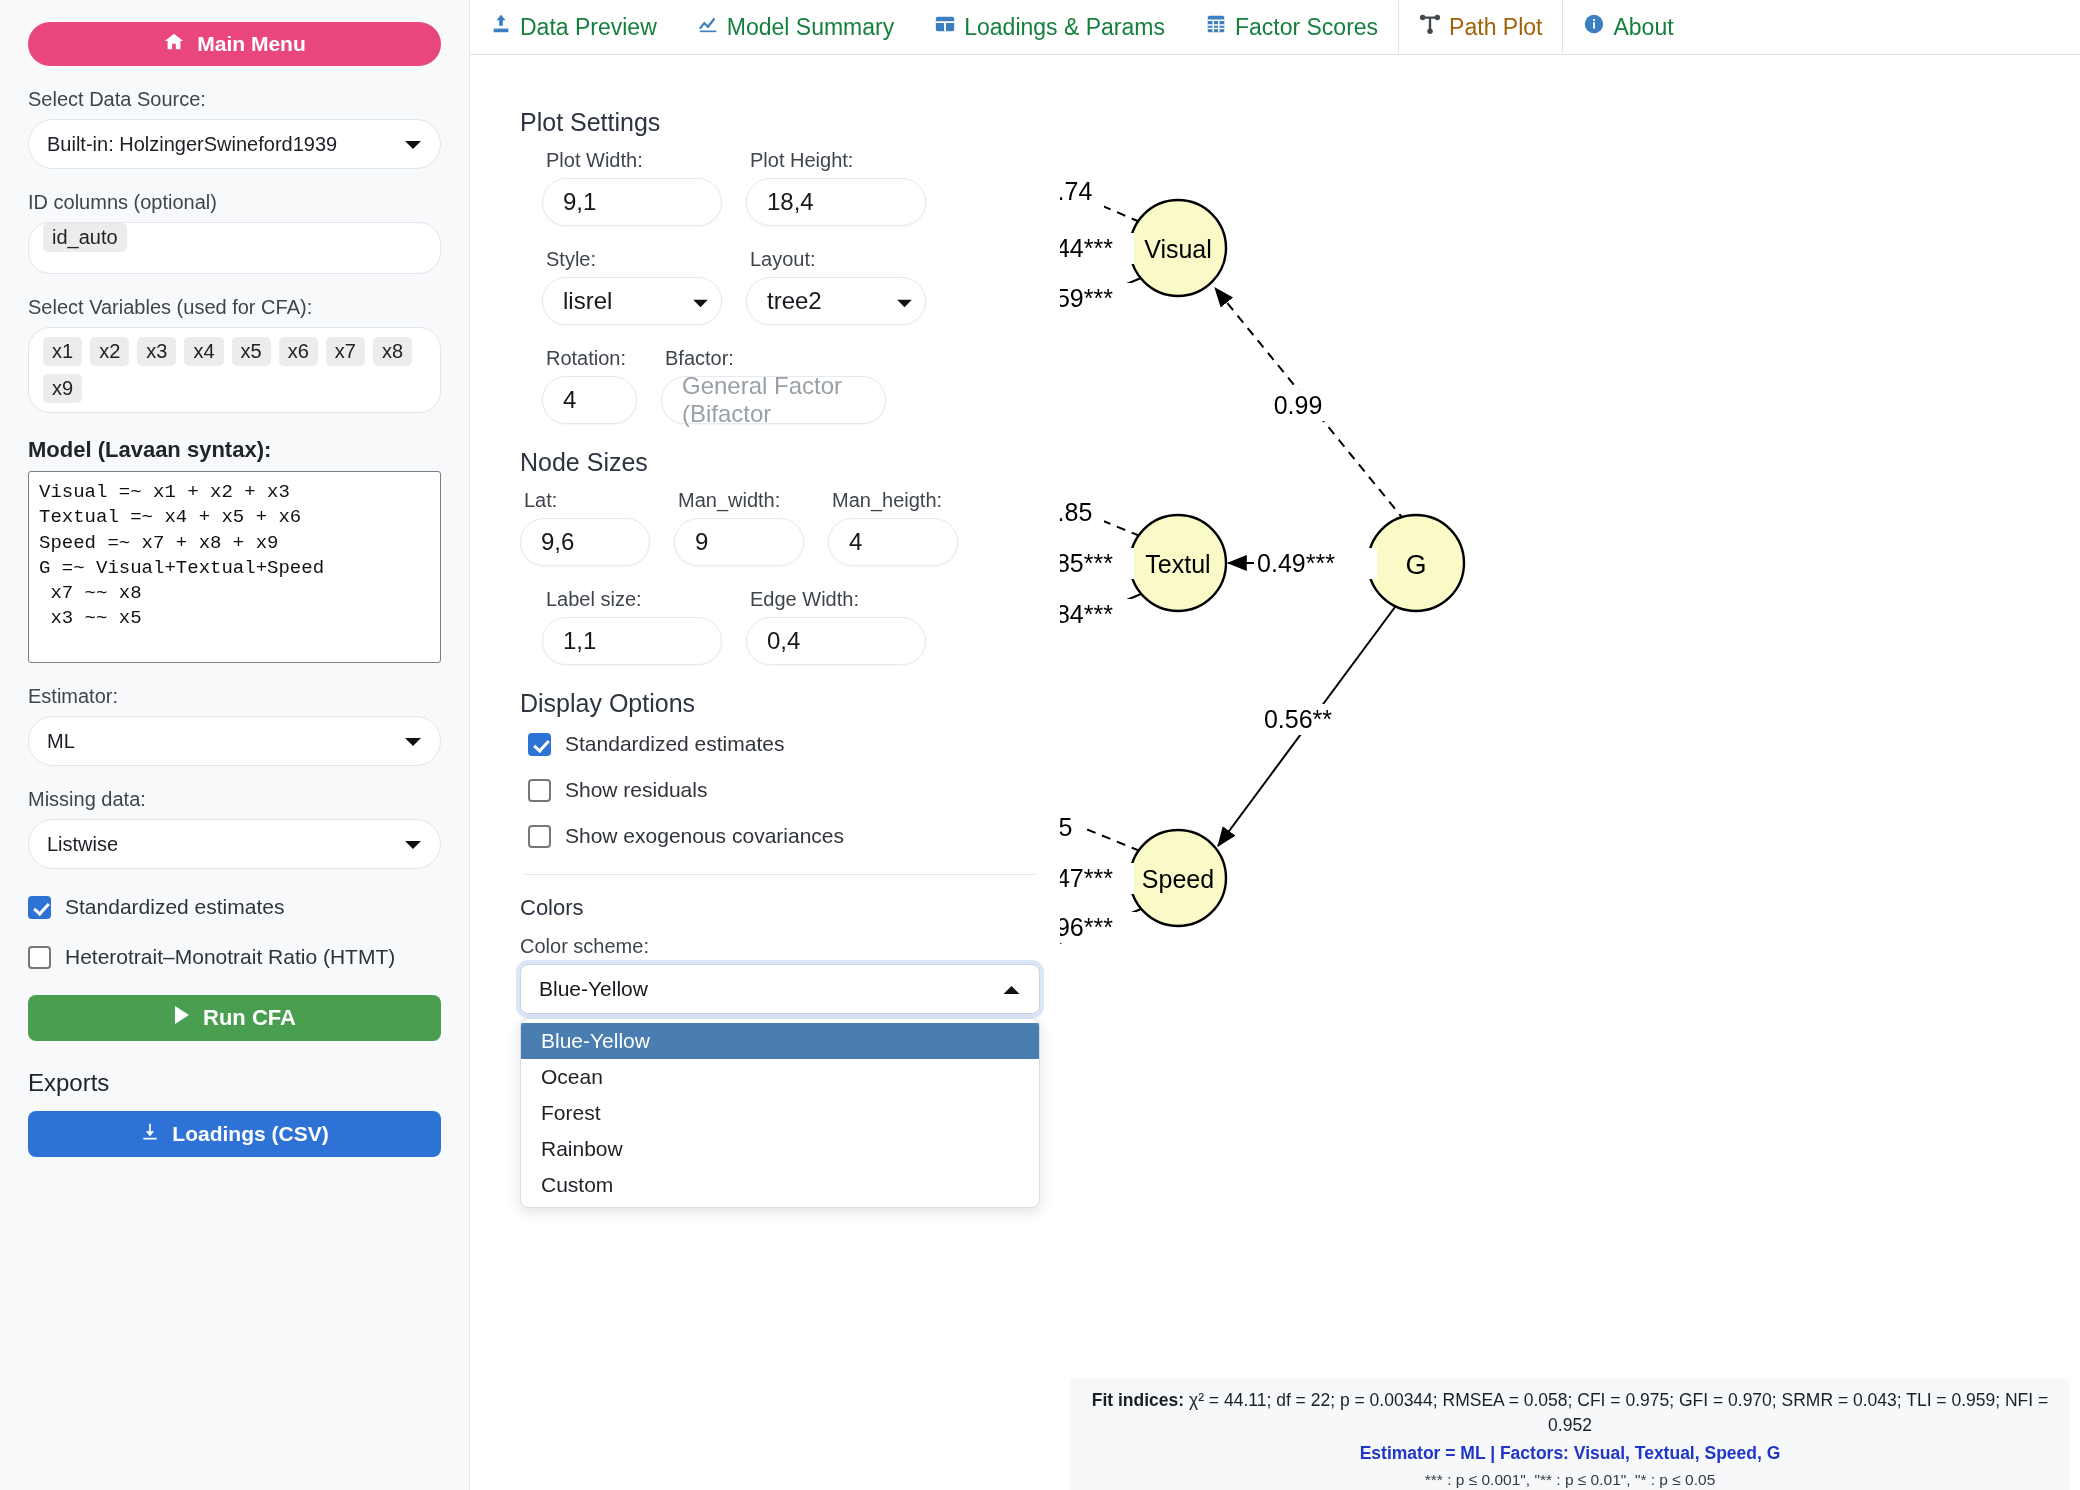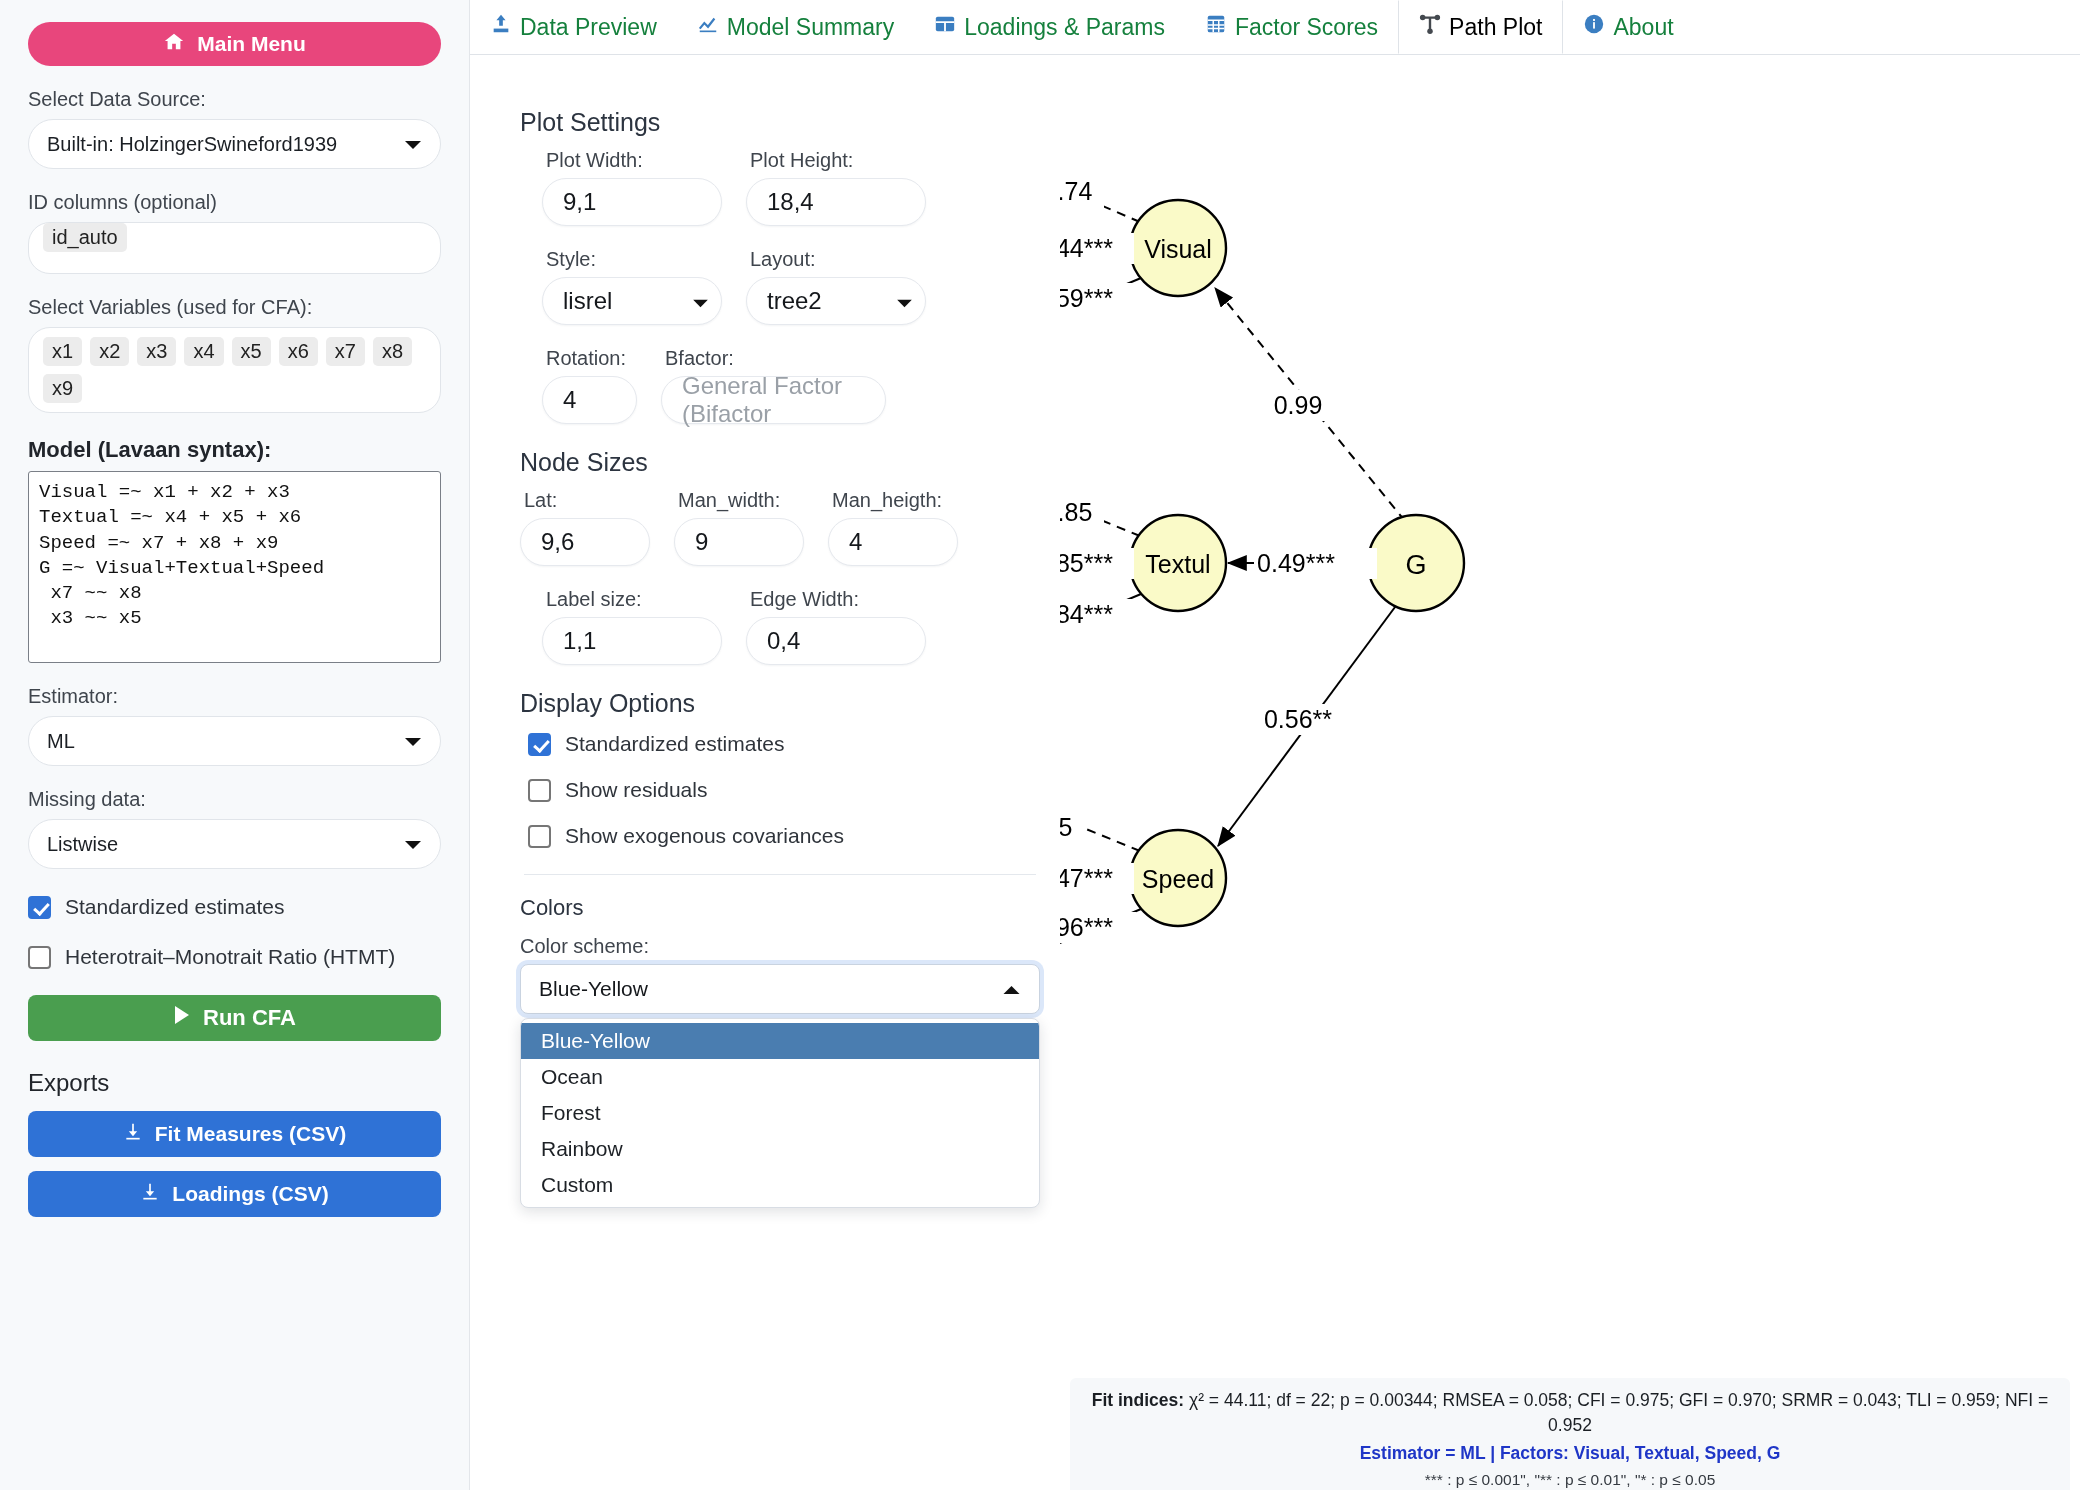--- a/index.html
+++ b/index.html
@@ -60,21 +60,21 @@
   #tabs {
     position:absolute; left:470px; top:0; width:1610px; height:55px;
     display:flex; align-items:flex-end; border-bottom:1px solid #dfe3e8;
     background:#fff;
   }
   .tab {
     display:flex; align-items:center; gap:8px; height:54px; padding:0 20px;
     font-size:23px; color:#15803d; cursor:pointer; white-space:nowrap;
   }
   .tab.active {
-    color:#000000; border-left:1px solid #dfe3e8; border-right:1px solid #dfe3e8;
+    color:#a16207; border-left:1px solid #dfe3e8; border-right:1px solid #dfe3e8;
     border-top:1px solid #ffffff; background:#fff; border-bottom:1px solid #fff;
     position:relative; z-index:3;
   }
   .tab svg { flex:0 0 auto; }
   
   #settings {
     position:absolute; left:500px; top:84px; width:560px; height:1424px;
     padding:14px 20px 0 20px;
   }
   .sh { font-size:25px; color:#2c3440; margin:10px 0 12px 0; }
@@ -204,29 +204,20 @@
   </div>
 
   <div class="sec-h">Exports</div>
   <button class="btn btn-exp">
     <span>
       <svg width="20" height="20" viewBox="0 0 24 24" fill="#fff">
           <path d="M11 2h2v9h4l-5 6-5-6h4z"></path>
           <path d="M4 19h16v2H4z"></path>
         </svg>
     </span>
-    <span>Fit Measures (CSV)</span>
-  </button>
-  <button class="btn btn-exp">
-    <span>
-      <svg width="20" height="20" viewBox="0 0 24 24" fill="#fff">
-          <path d="M11 2h2v9h4l-5 6-5-6h4z"></path>
-          <path d="M4 19h16v2H4z"></path>
-        </svg>
-    </span>
     <span>Loadings (CSV)</span>
   </button>
 </div>
 
 <div id="tabs">
   <div class="tab">
     <span>
       <svg width="22" height="22" viewBox="0 0 24 24" fill="#3b7ec1">
           <path d="M12 2l5 6h-3v6h-4V8H7z"></path>
           <path d="M4 17h16v4H4z"></path>

